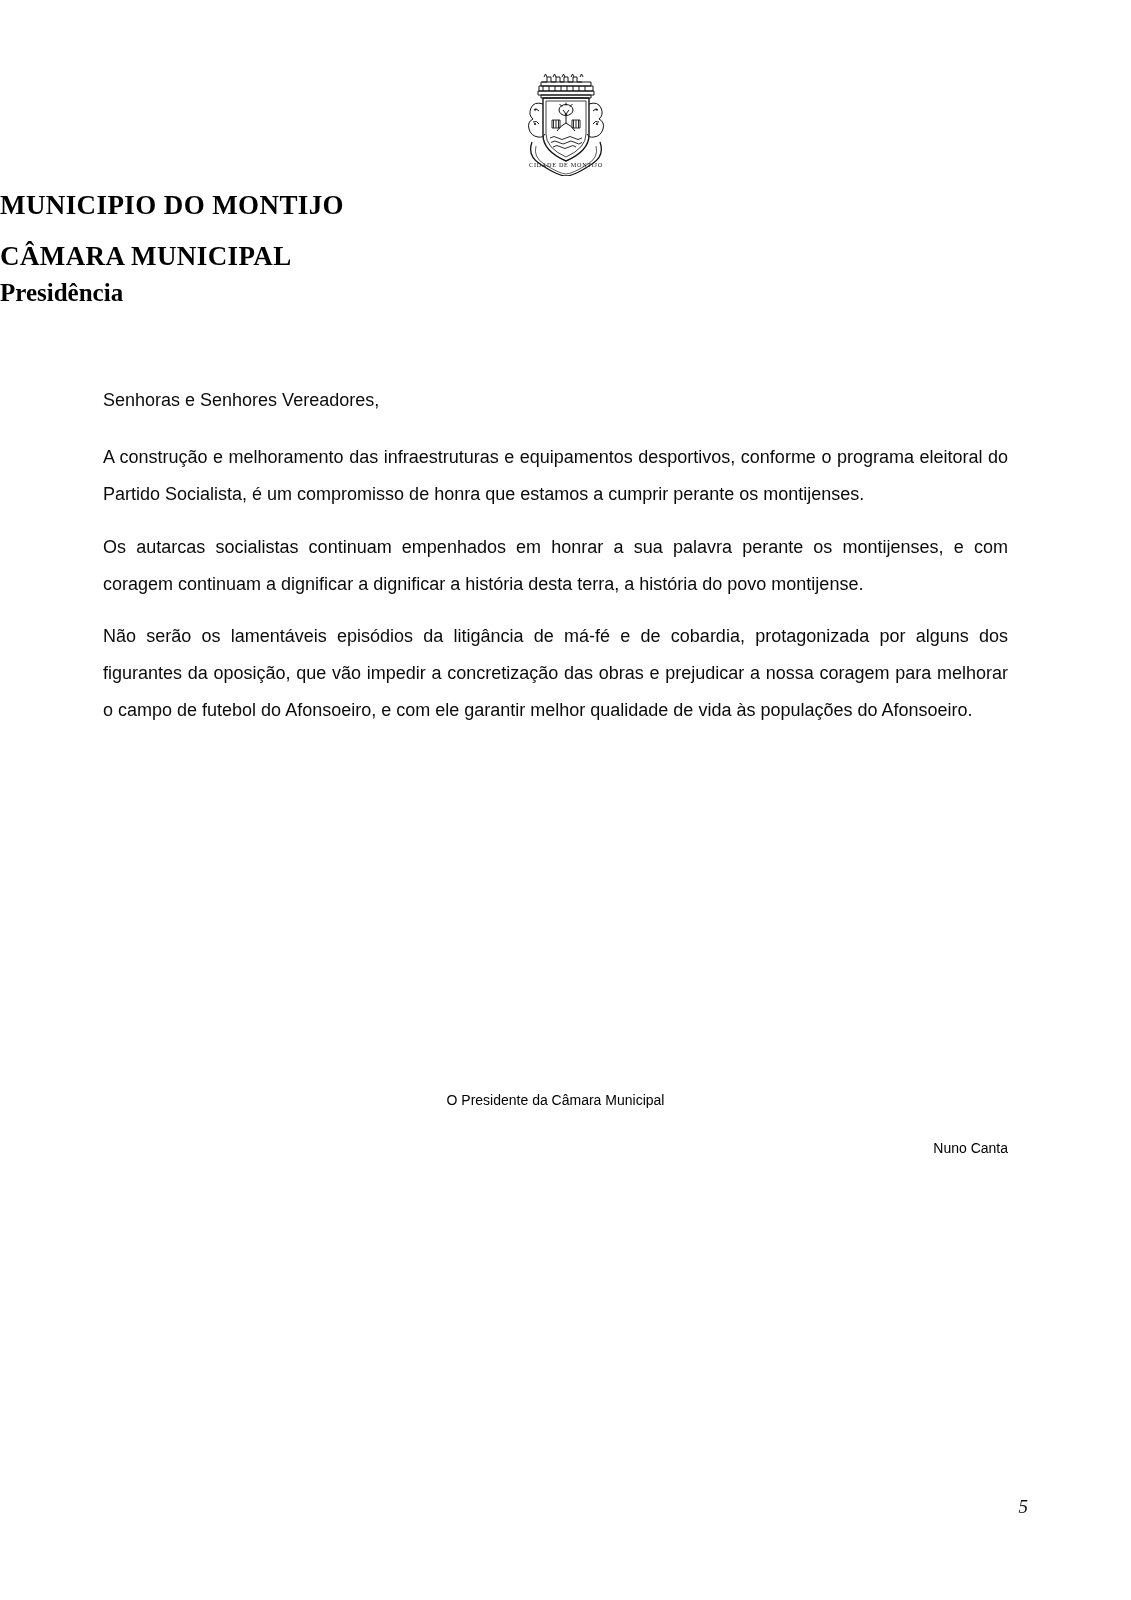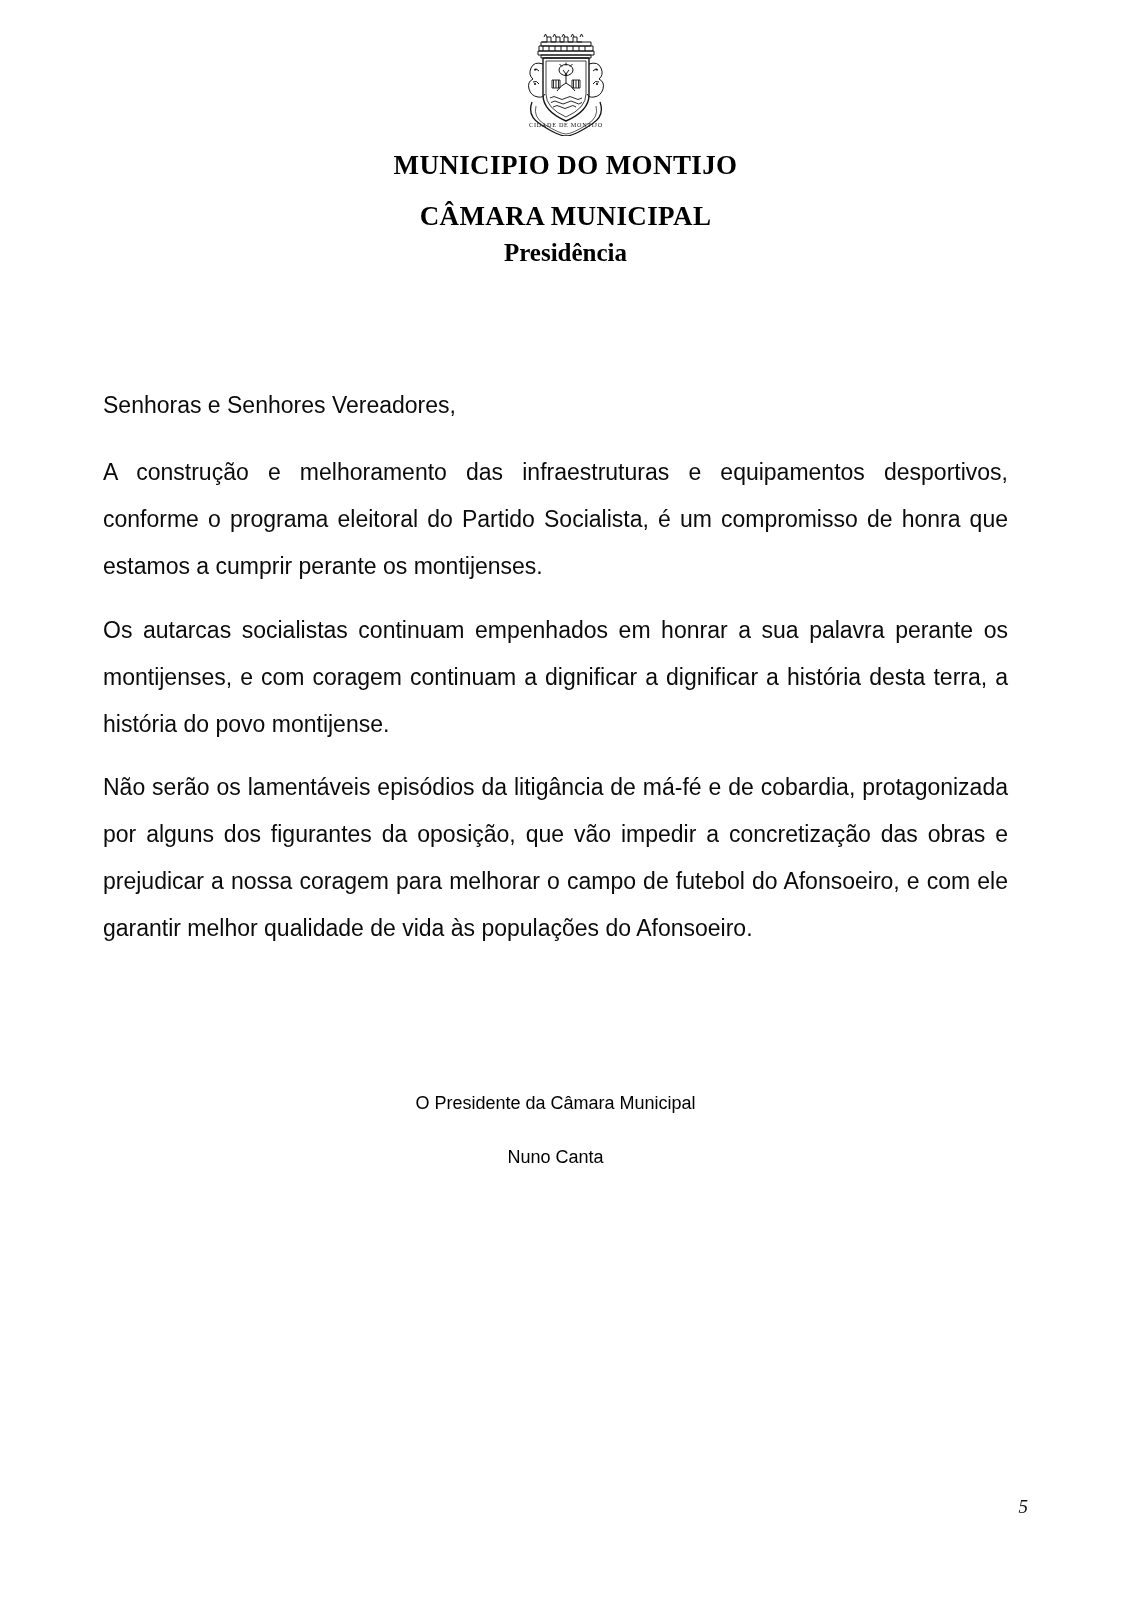--- a/index.html
+++ b/index.html
@@ -20,22 +20,22 @@
   .page {
     position: relative;
     width: 1131px;
     height: 1600px;
     background: #ffffff;
     box-sizing: border-box;
   }
 
   
   .letterhead {
-    padding-top: 24px;
-    text-align: center;
+    padding-top: 64px;
+    text-align: left;
   }
 
   .crest {
     display: block;
     margin: 0 auto;
     width: 108px;
     height: 112px;
   }
 
   .org-line-1,
@@ -64,21 +64,21 @@
   .body-block {
     position: absolute;
     left: 103px;
     top: 382px;
     width: 905px;
   }
 
   .salutation,
   .para {
     font-family: "Liberation Sans", sans-serif;
-    font-size: 23px;
+    font-size: 18px;
     line-height: 2.05;
     margin: 0 0 16px 0;
     color: #0b0b0b;
     -webkit-font-smoothing: antialiased;
   }
 
   .para {
     text-align: justify;
     text-justify: inter-word;
   }
@@ -103,25 +103,25 @@
   .signature {
     position: absolute;
     left: 103px;
     top: 1090px;
     width: 905px;
     text-align: center;
   }
   .sign-role,
   .sign-name {
     font-family: "Liberation Sans", sans-serif;
-    font-size: 18px;
+    font-size: 14px;
     line-height: 1.55;
     margin: 0;
   }
-  .sign-name { margin-top: 26px; }
+  .sign-name { margin-top: 26px; text-align: right; }
 
   
   .page-number {
     position: absolute;
     right: 103px;
     bottom: 82px;
     font-family: "Liberation Serif", "DejaVu Serif", serif;
     font-size: 19px;
     font-style: italic;
     color: #111111;

